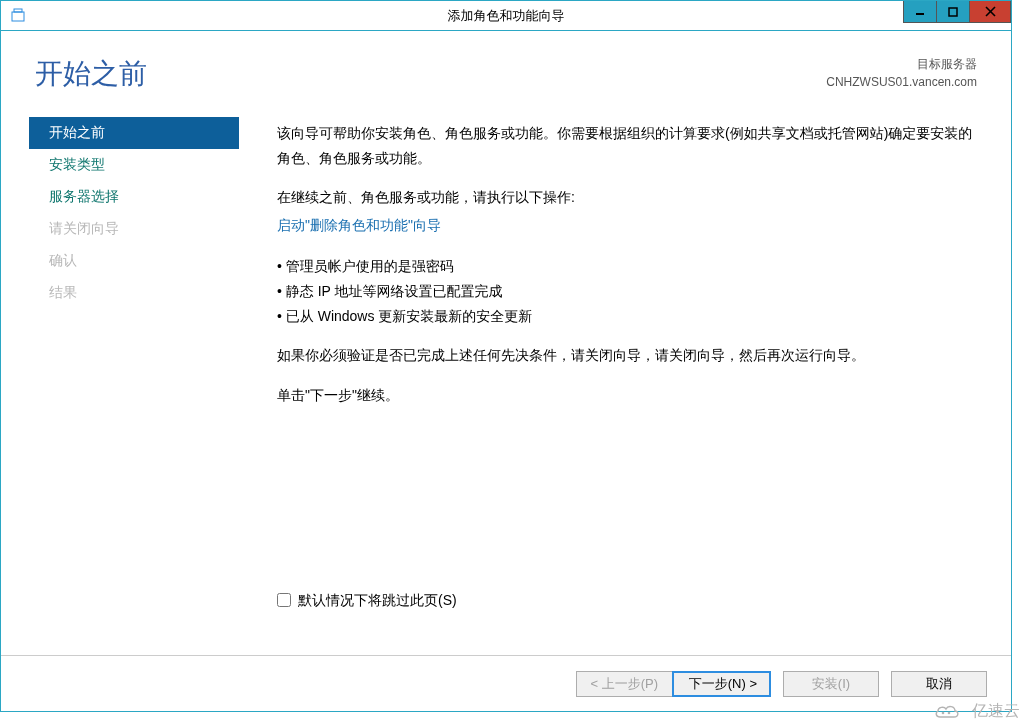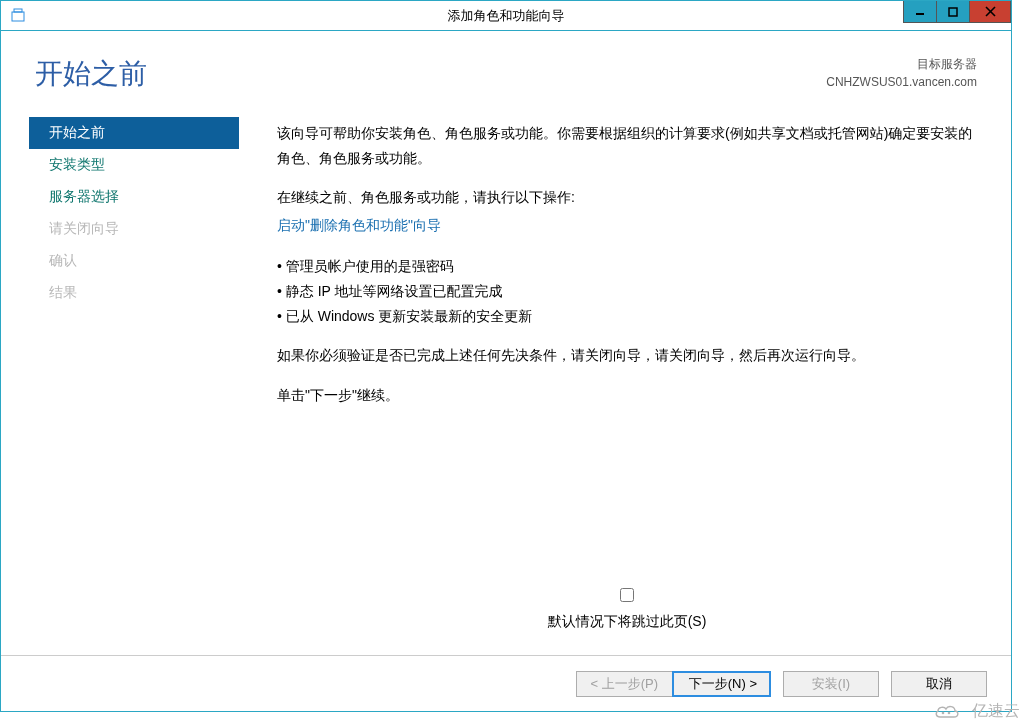--- a/index.html
+++ b/index.html
@@ -25,21 +25,21 @@
     .sidebar { width: 210px; padding-top: 2px; }
     .sidebar-item { padding: 7px 14px 7px 20px; font-size: 14px; color: #0f766e; cursor: pointer; display: block; }
     .sidebar-item.active { background: #0d5f9a; color: #fff; }
     .sidebar-item.disabled { color: #b8b8b8; cursor: default; }
     
     .content { flex: 1; padding: 6px 24px 0 38px; font-size: 14px; color: #000; line-height: 1.8; }
     .content p { margin-bottom: 14px; }
     .content .link { color: #1a6fb0; cursor: pointer; }
     .bullet-list { margin: 16px 0 14px 0; }
     .bullet-list div::before { content: "• "; }
-    .skip-row { margin-top: 180px; display: flex; align-items: center; gap: 7px; flex-direction: column; }
+    .skip-row { margin-top: 180px; display: flex; align-items: center; gap: 7px; }
     .skip-row input[type=checkbox] { width: 14px; height: 14px; }
     
     .button-bar { height: 56px; border-top: 1px solid #ccc; display: flex; justify-content: flex-end; align-items: center; gap: 12px; padding: 0 24px; background: #fff; }
     .btn-group { display: flex; }
     .wiz-btn { min-width: 96px; height: 26px; font-size: 13px; background: #f0f0f0; border: 1px solid #adadad; cursor: pointer; padding: 0 12px; display: flex; align-items: center; justify-content: center; }
     .wiz-btn.joined-left { border-right: none; }
     .wiz-btn.default { border: 2px solid #2d8de0; padding-left: 15px; }
     .wiz-btn.disabled { color: #a0a0a0; cursor: default; }
     
     .watermark { position: absolute; right: 8px; bottom: 6px; display: flex; align-items: center; gap: 12px; color: #b4b4b4; font-size: 16px; font-weight: 300; }

